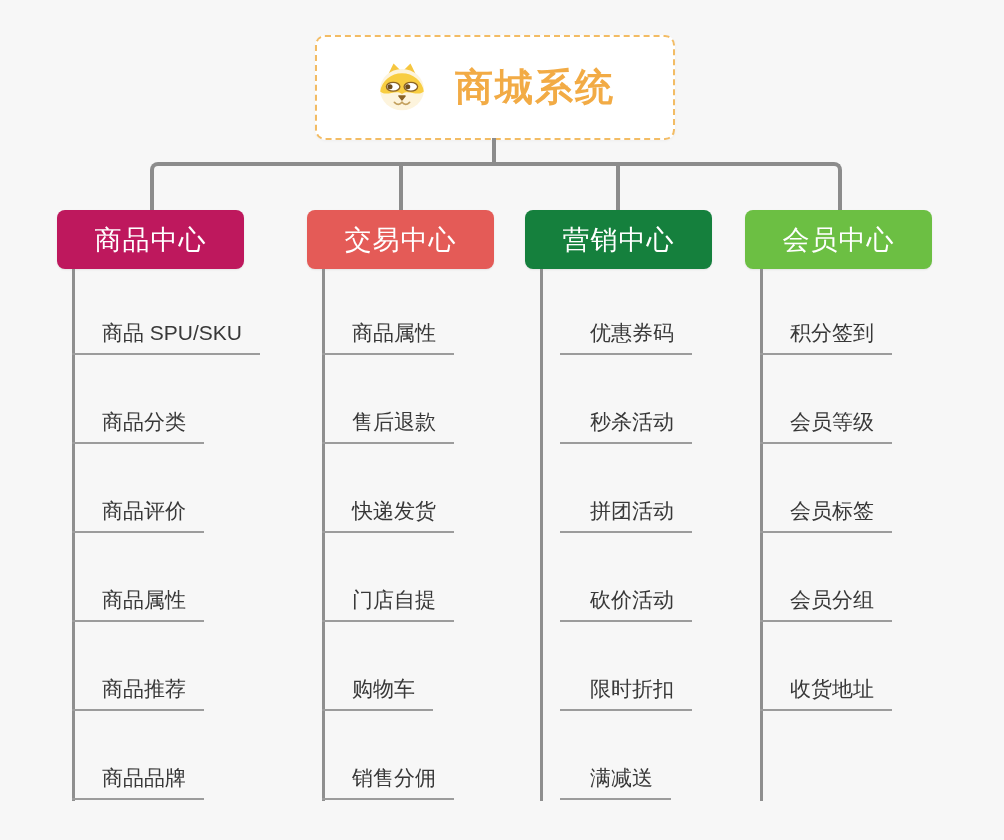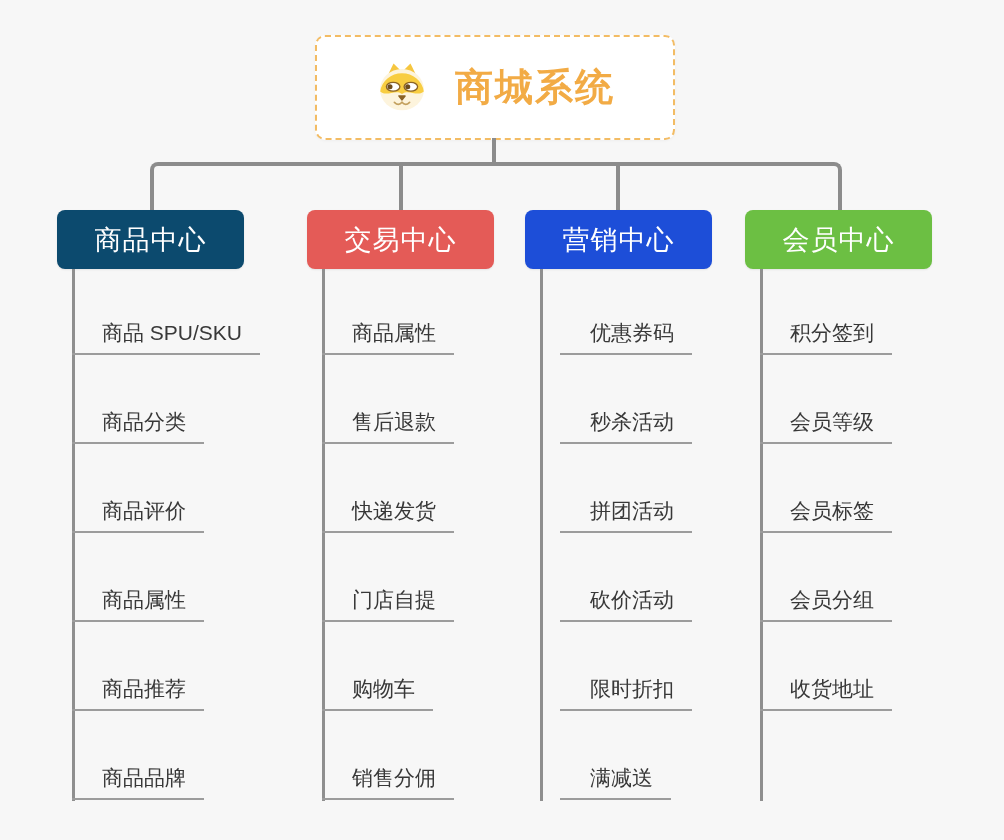--- a/index.html
+++ b/index.html
@@ -67,23 +67,23 @@
     <path d="M23 49 q5 5 9 0 q4 5 9 0" fill="none" stroke="#c3a05e" stroke-width="2" stroke-linecap="round"></path>
   </svg>
   <span class="root-title" style="color: rgb(242, 171, 69);">商城系统</span>
 </div>
 
 <div class="stem"></div>
 <div class="tree-connector"></div>
 <div class="drop d2"></div>
 <div class="drop d3"></div>
 
-<div class="branch-box b1" style="background: #0c4a6e;">商品中心</div>
+<div class="branch-box b1" style="background: #be185d;">商品中心</div>
 <div class="branch-box b2" style="background: rgb(228, 91, 87);">交易中心</div>
-<div class="branch-box b3" style="background: #1d4ed8;">营销中心</div>
+<div class="branch-box b3" style="background: #15803d;">营销中心</div>
 <div class="branch-box b4" style="background: rgb(108, 191, 67);">会员中心</div>
 
 <div class="spine s1"></div>
 <div class="spine s2"></div>
 <div class="spine s3"></div>
 <div class="spine s4"></div>
 
 <div class="leaf-col c1">
   <div class="leaf">商品 SPU/SKU</div>
   <div class="leaf">商品分类</div>

